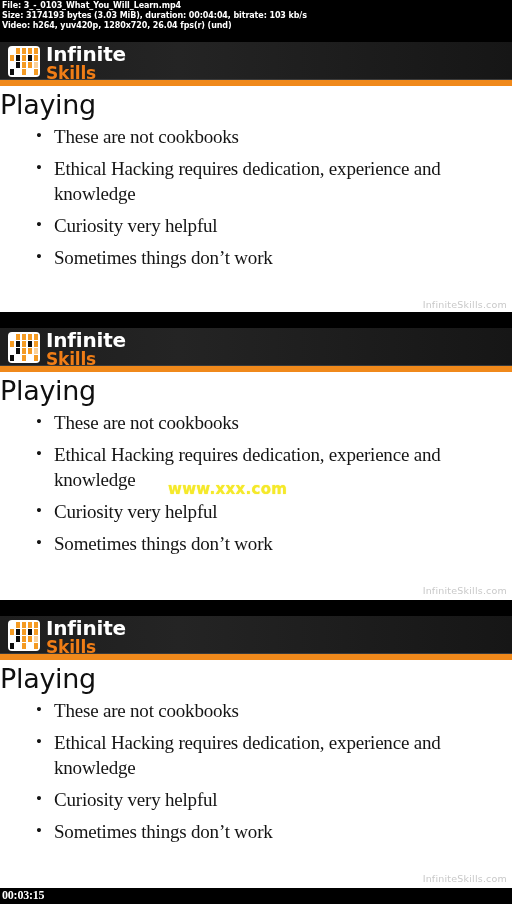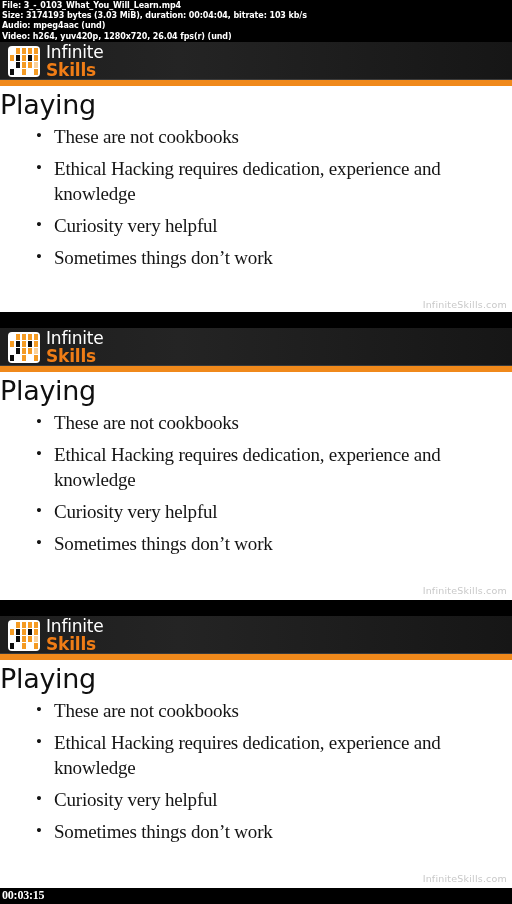--- a/index.html
+++ b/index.html
@@ -94,22 +94,22 @@
   .cell-l { background: #fbd199; }
 
   .logo-words {
     position: absolute;
     left: 46px; top: 2px;
     line-height: 1;
   }
   .logo-infinite {
     display: block;
     color: #ffffff;
-    font-size: 17px;
-    font-weight: 400;
+    font-size: 20px;
+    font-weight: 700;
     letter-spacing: -0.2px;
     font-family: "DejaVu Sans", sans-serif;
   }
   .logo-skills {
     display: block;
     color: #f07d16;
     font-size: 17px;
     font-weight: bold;
     letter-spacing: -0.2px;
     margin-top: 1px;
@@ -217,21 +217,20 @@
   .gap-2 { top: 602px; height: 14px; }
 </style>
 </head>
 <body>
 
 <div id="app">
 
   <div class="meta">
     <div>File: 3_-_0103_What_You_Will_Learn.mp4</div>
     <div>Size: 3174193 bytes (3.03 MiB), duration: 00:04:04, bitrate: 103 kb/s</div>
-    <div>Audio: mpeg4aac (und)</div>
     <div>Video: h264, yuv420p, 1280x720, 26.04 fps(r) (und)</div>
   </div>
 
   <div class="panel panel-1">
     <div class="frame-top-line"></div>
 
     <div class="logo-bar">
       <div class="logo-mark">
         <div class="logo-grid">
           <div class="cell-w"></div>
@@ -316,20 +315,21 @@
     <div class="orange-rule"></div>
 
     <div class="slide">
       <div class="slide-title">Playing</div>
       <ul class="bullets">
         <li>These are not cookbooks</li>
         <li>Ethical Hacking requires dedication, experience and knowledge</li>
         <li>Curiosity very helpful</li>
         <li>Sometimes things don’t work</li>
       </ul>
+      <div class="yellow-overlay">www.xxx.com</div>
       <div class="site-watermark">InfiniteSkills.com</div>
     </div>
   </div>
 
   <div class="timestamp ts-2">00:02:25</div>
   <div class="gap-black gap-2"></div>
 
   <div class="panel panel-3">
     <div class="frame-top-line"></div>
 

